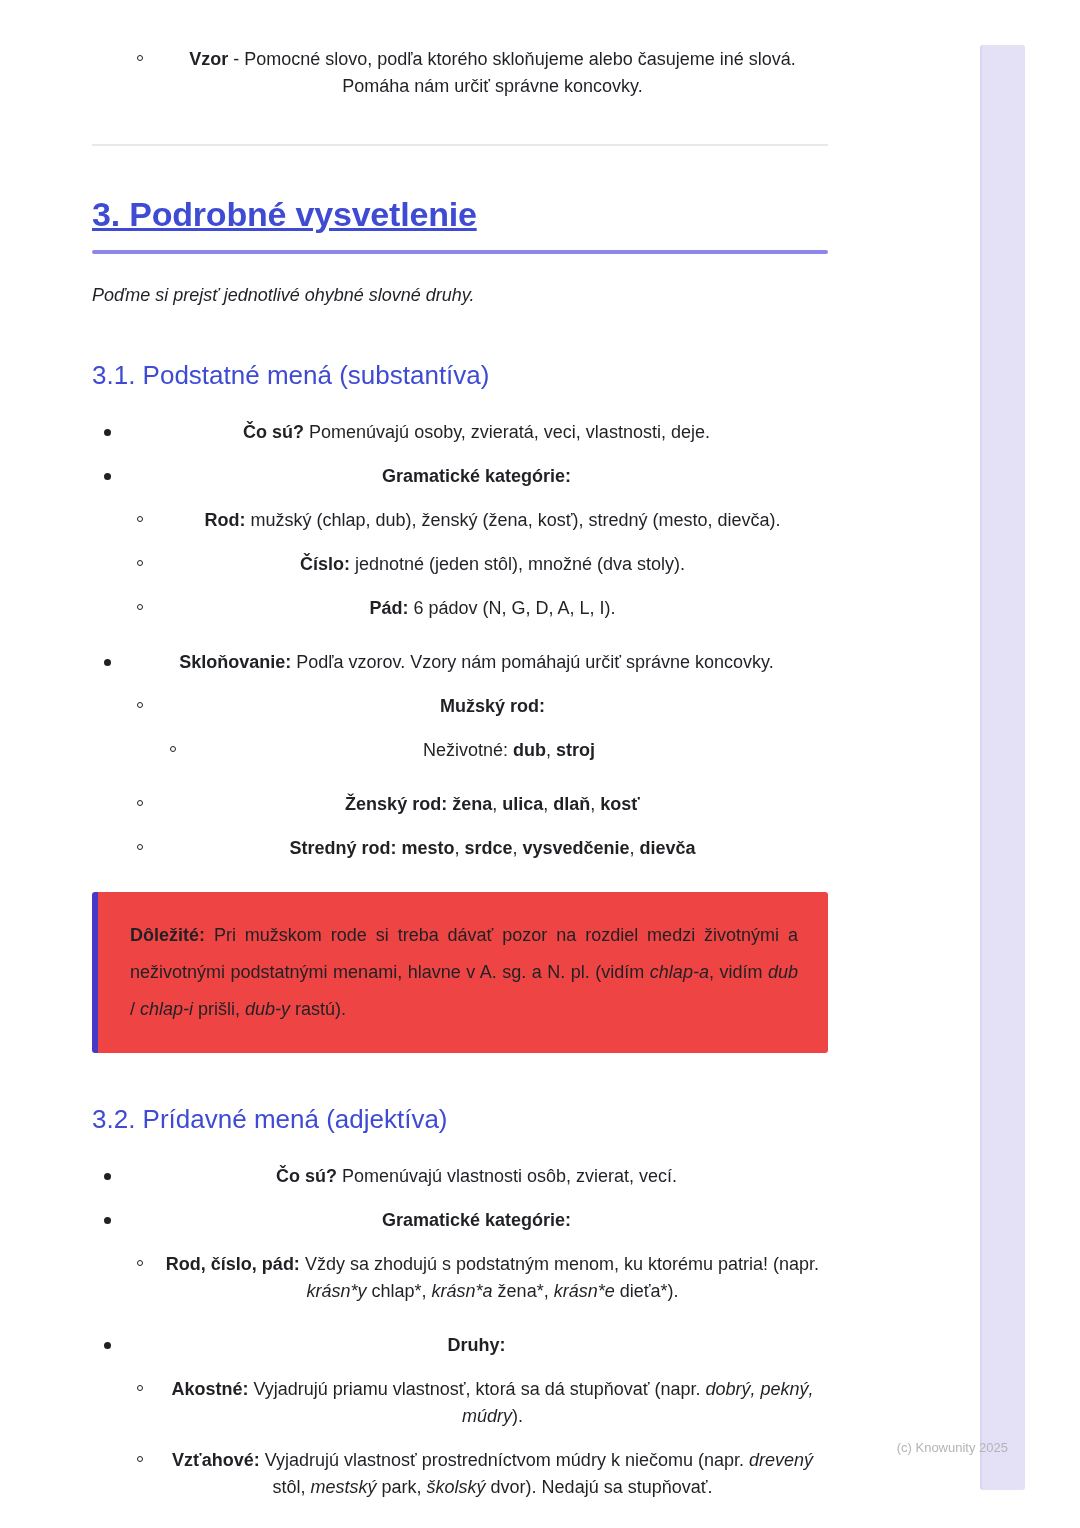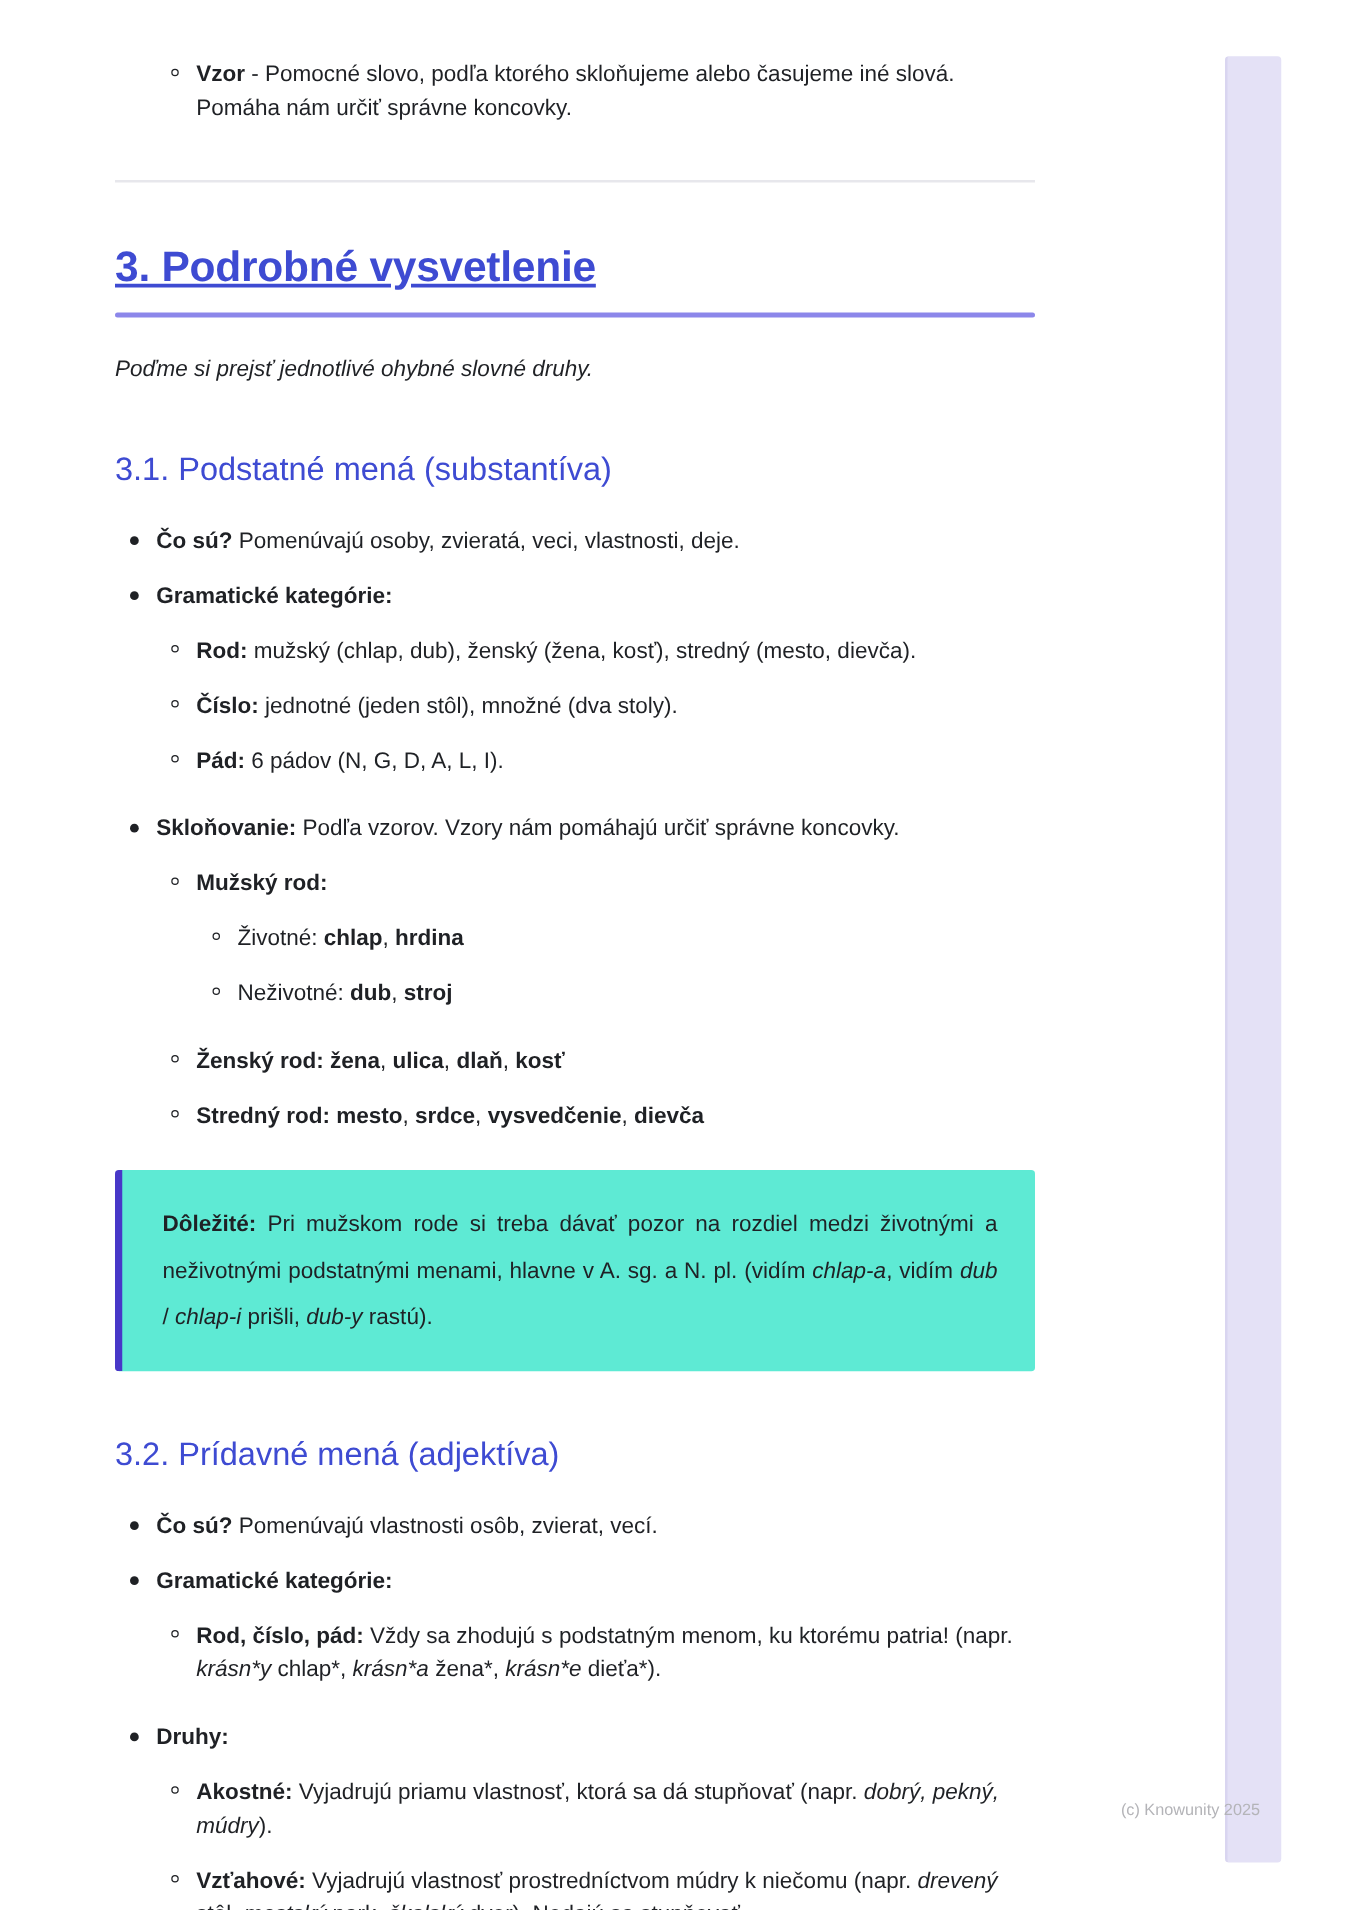--- a/index.html
+++ b/index.html
@@ -35,21 +35,21 @@
   .l2 { padding-left: 45px; }
   .l3 { padding-left: 78px; }
   .mk {
     flex: 0 0 auto;
     width: 7px; height: 7px;
     border-radius: 50%;
     margin: 10px 14px 0 0;
   }
   .disc { background: #1f2125; }
   .circ { width: 6px; height: 6px; border: 1.5px solid #1f2125; background: #ffffff; margin-top: 9px; }
-  .txt { flex: 1 1 auto; }
+  .txt { flex: 1 1 auto; text-align: center; }
 
   .hr {
     margin-top: 44px;
     height: 0;
     border-top: 2px solid #e7e7ec;
   }
 
   .h2 {
     margin: 48px 0 0 0;
     font-size: 34px;
@@ -72,21 +72,21 @@
   .h3 {
     margin: 50px 0 28px 0;
     font-size: 26px;
     line-height: 32px;
     font-weight: 400;
     color: #3e4bd2;
   }
 
   .callout {
     margin: 30px 0 0 0;
-    background: #5eead4;
+    background: #ef4444;
     border-left: 6px solid #4838c8;
     border-radius: 3px;
     padding: 25px 30px 25px 32px;
   }
   .callout-txt {
     text-align: justify;
     line-height: 37px;
   }
 
   .scroll-strip {
@@ -159,24 +159,20 @@
     <div class="li l1 gap">
       <span class="mk disc"></span>
       <div class="txt"><span class="b">Skloňovanie:</span><span> Podľa vzorov. Vzory nám pomáhajú určiť správne koncovky.</span></div>
     </div>
 
     <div class="li l2">
       <span class="mk circ"></span>
       <div class="txt"><span class="b">Mužský rod:</span></div>
     </div>
 
-    <div class="li l3">
-      <span class="mk circ"></span>
-      <div class="txt"><span>Životné: </span><span class="b">chlap</span><span>, </span><span class="b">hrdina</span></div>
-    </div>
 
     <div class="li l3">
       <span class="mk circ"></span>
       <div class="txt"><span>Neživotné: </span><span class="b">dub</span><span>, </span><span class="b">stroj</span></div>
     </div>
 
     <div class="li l2 gap">
       <span class="mk circ"></span>
       <div class="txt"><span class="b">Ženský rod: žena</span><span>, </span><span class="b">ulica</span><span>, </span><span class="b">dlaň</span><span>, </span><span class="b">kosť</span></div>
     </div>

